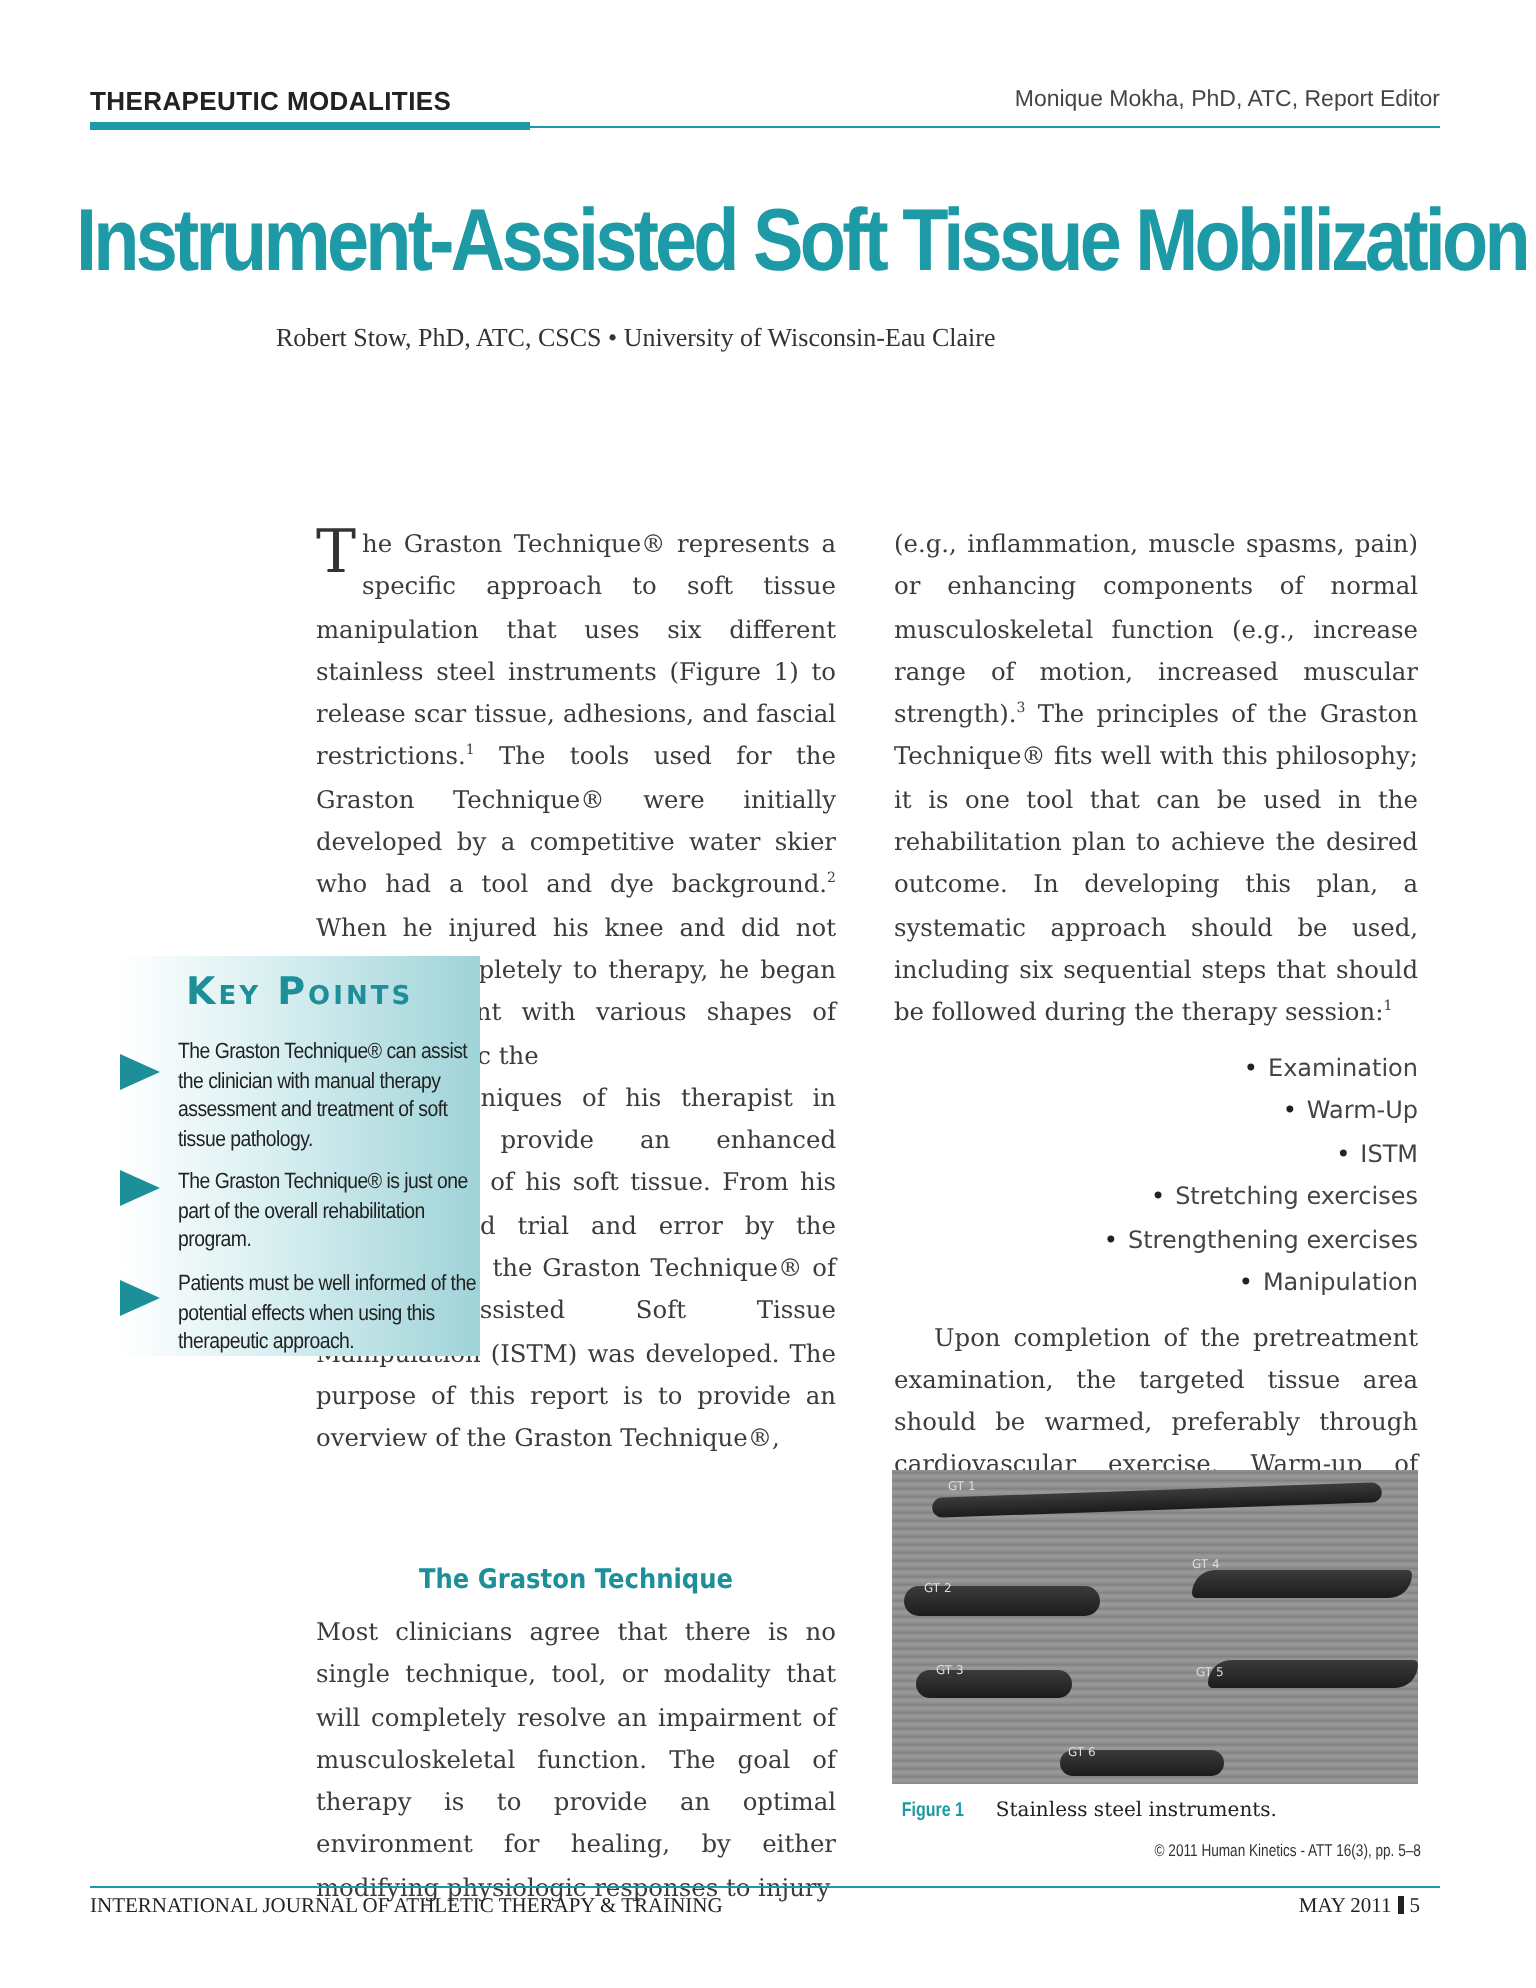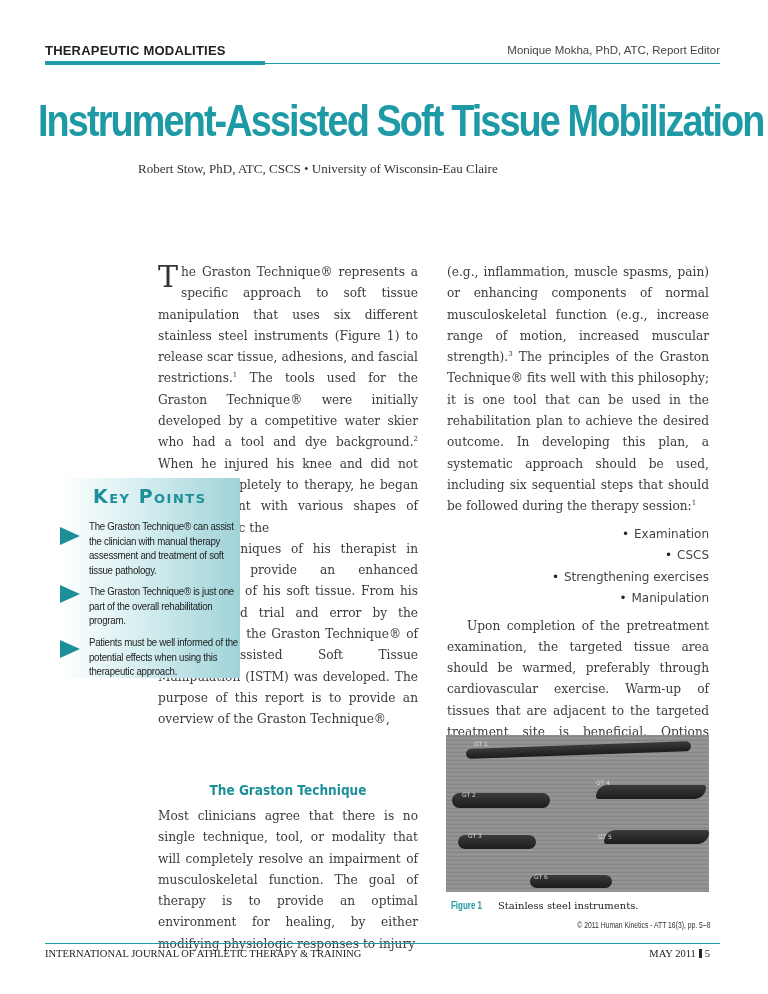--- a/index.html
+++ b/index.html
@@ -75,21 +75,23 @@
 <div class="arrow" style="top:640px"></div>
 <div class="kp" style="top:635px">Patients must be well informed of the potential effects when using this therapeutic approach.</div>
 
 <div class="subhead">The Graston Technique</div>
 <div class="col col1" style="top:806px">Most clinicians agree that there is no single technique, tool, or modality that will completely resolve an impairment of musculoskeletal function. The goal of therapy is to provide an optimal environment for healing, by either modifying physiologic responses to injury</div>
 
 <div class="col col2">
   <p><span>(e.g., inflammation, muscle spasms, pain) or enhancing components of normal musculoskeletal function (e.g., increase range of motion, increased muscular strength).</span><sup>3</sup><span> The principles of the Graston Technique® fits well with this philosophy; it is one tool that can be used in the rehabilitation plan to achieve the desired outcome. In developing this plan, a systematic approach should be used, including six sequential steps that should be followed during the therapy session:</span><sup>1</sup></p>
   <ul class="bullets">
     <li>Examination</li>
-    <li>CSCS</li>
+    <li>Warm-Up</li>
+    <li>ISTM</li>
+    <li>Stretching exercises</li>
     <li>Strengthening exercises</li>
     <li>Manipulation</li>
   </ul>
   <p style="text-indent:20px">Upon completion of the pretreatment examination, the targeted tissue area should be warmed, preferably through cardiovascular exercise. Warm-up of tissues that are adjacent to the targeted treatment site is beneficial. Options include use of a stationary</p>
 </div>
 
 <div class="figure">
   <div class="tool" style="left:20px;top:10px;width:225px;height:10px;border-radius:6px;transform:rotate(-2deg)"></div>
   <span class="gtlabel" style="left:28px;top:5px">GT 1</span>
   <div class="tool" style="left:6px;top:58px;width:98px;height:15px"></div>

